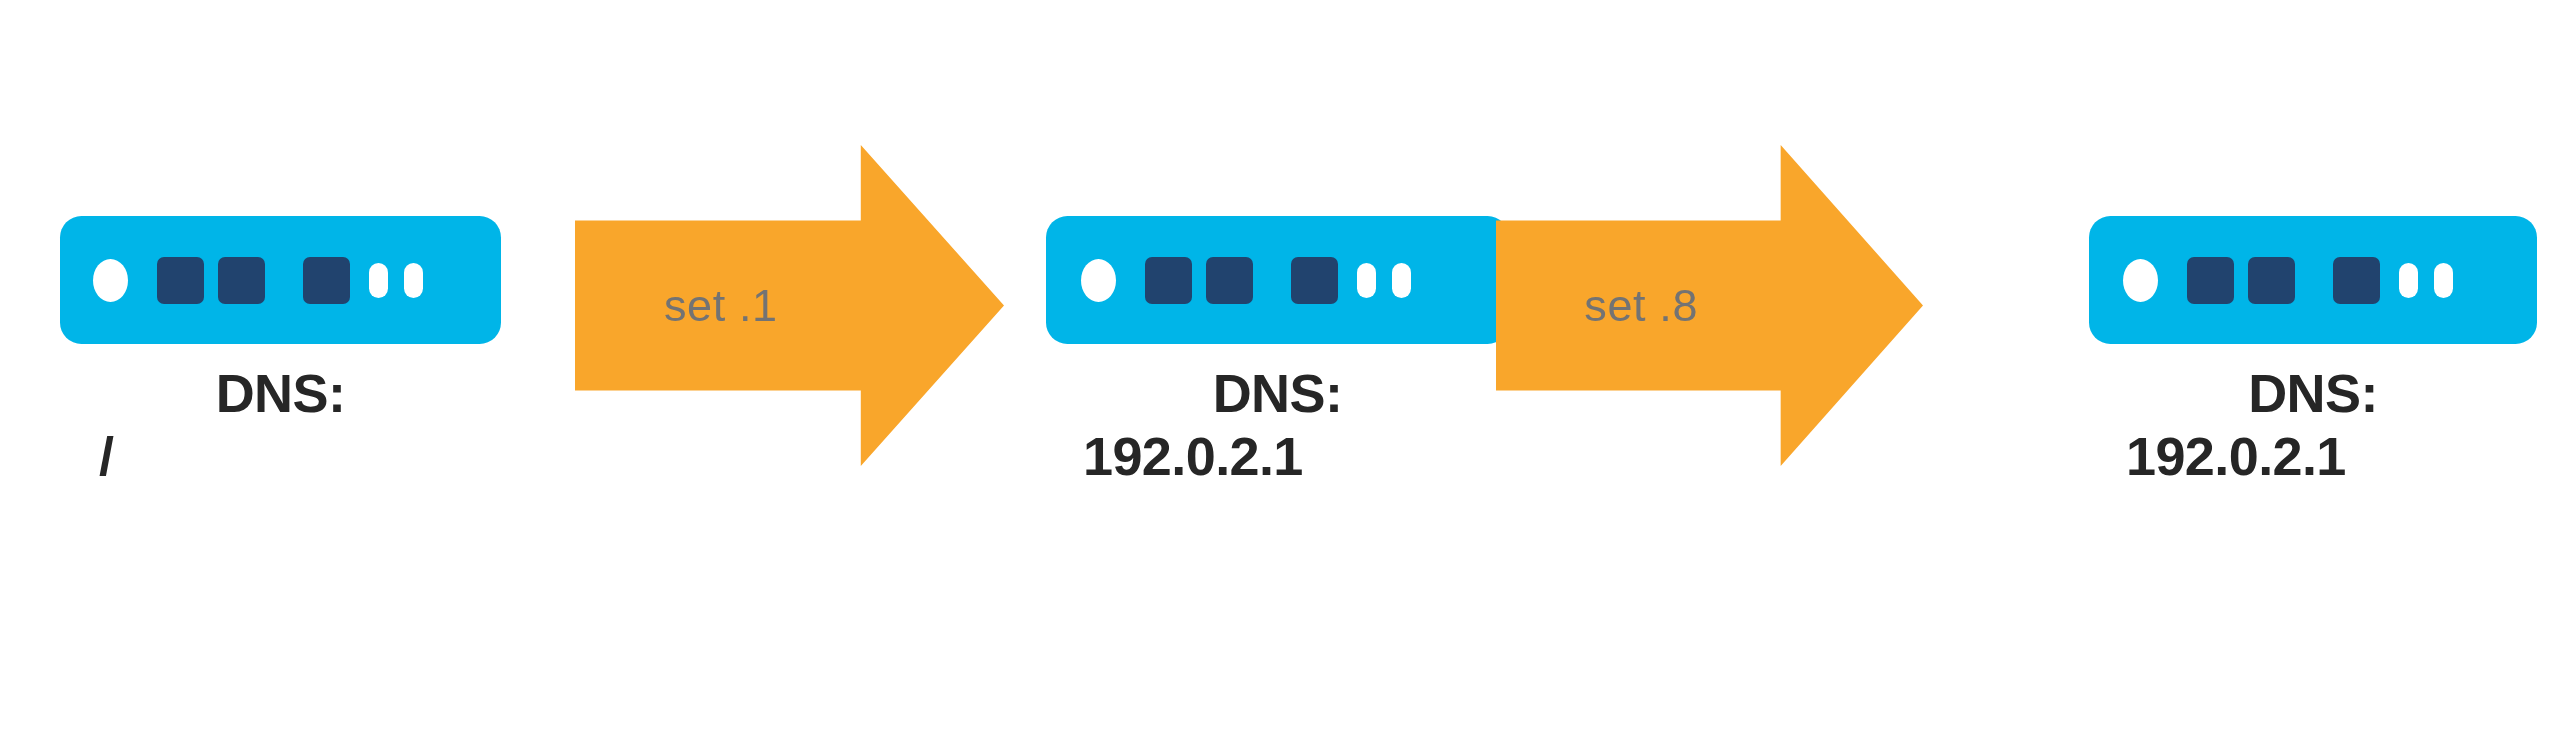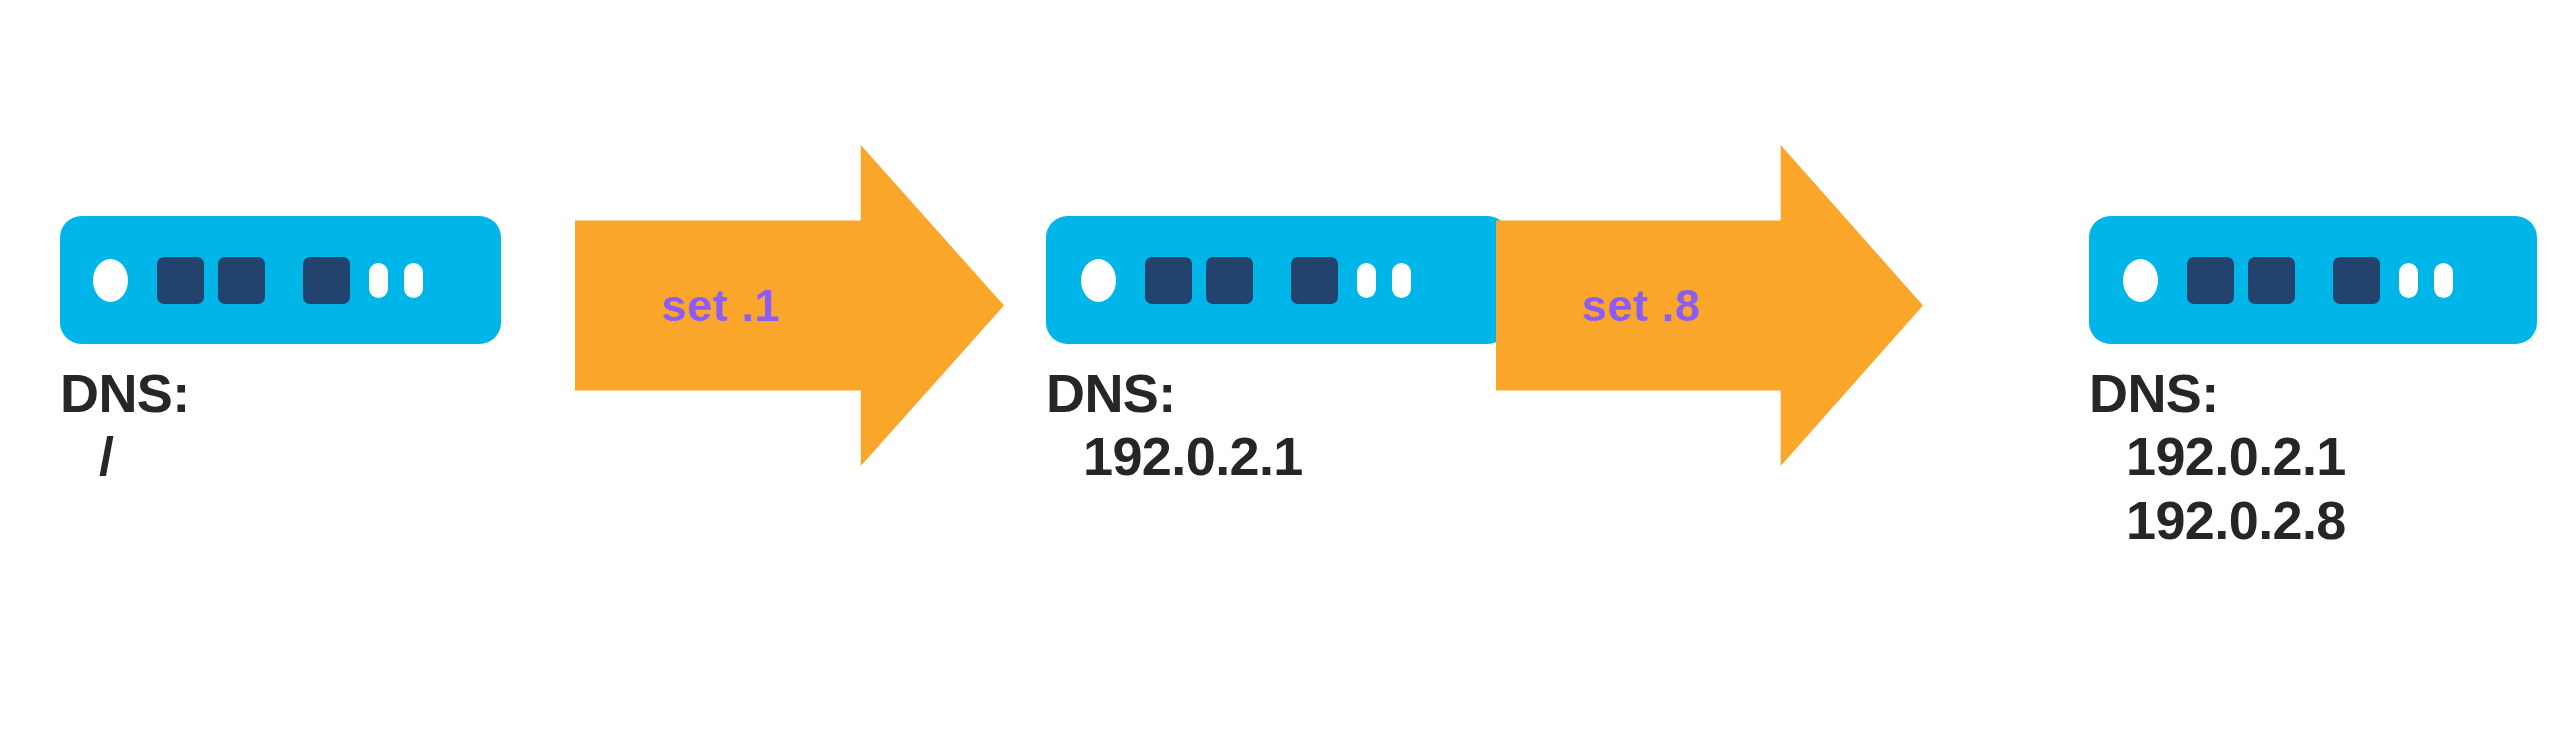--- a/index.html
+++ b/index.html
@@ -75,21 +75,21 @@
 
   
   .dns-caption {
     margin-top: 17.6px;
     color: #262626;
     font-weight: bold;
     font-size: 54px;
     line-height: 1.18;
     letter-spacing: -0.6px;
   }
-  .dns-label { display: block; }
+  .dns-label { display: block; text-align: center; }
   .dns-value {
     display: block;
     padding-left: 37px;
   }
   .dns-value.slash { padding-left: 39px; }
 
   
   .arrow {
     position: absolute;
     top: 145px;
@@ -99,23 +99,23 @@
   .arrow svg { display: block; width: 100%; height: 100%; }
   .arrow-label {
     position: absolute;
     top: 0;
     left: 0;
     width: 68%;
     height: 100%;
     display: flex;
     align-items: center;
     justify-content: center;
-    color: #8b5cf6;
+    color: #737373;
     font-size: 45px;
-    font-weight: bold;
+    font-weight: normal;
     letter-spacing: 0.6px;
     pointer-events: none;
   }
 </style>
 </head>
 <body>
 
 <div id="stage">
 
   <div class="node node-1">
@@ -191,18 +191,17 @@
         <span class="sp-d"></span>
         <span class="pill"></span>
         <span class="sp-e"></span>
         <span class="pill"></span>
         <span class="sp-flex"></span>
       </div>
     </div>
     <div class="dns-caption">
       <span class="dns-label">DNS:</span>
       <span class="dns-value">192.0.2.1</span>
-      <span class="dns-value">192.0.2.8</span>
     </div>
   </div>
 
 </div>
 
 
 </body></html>

